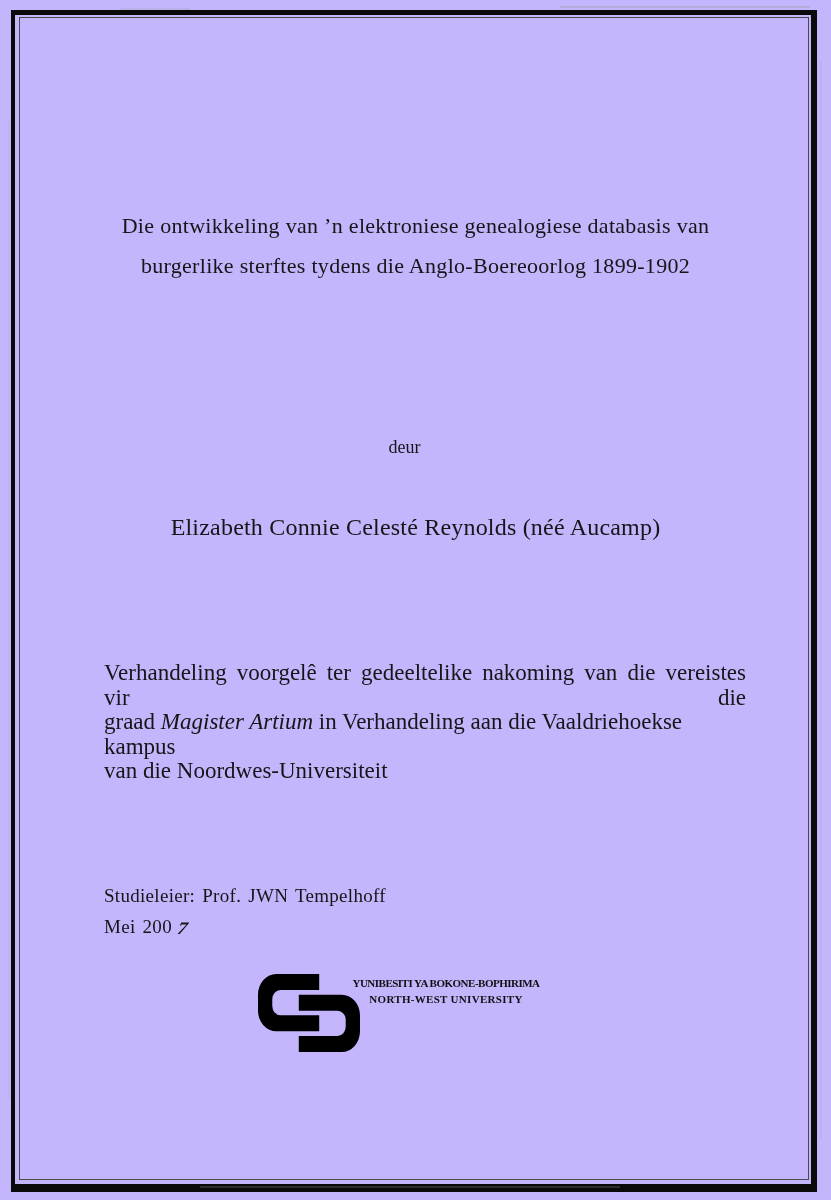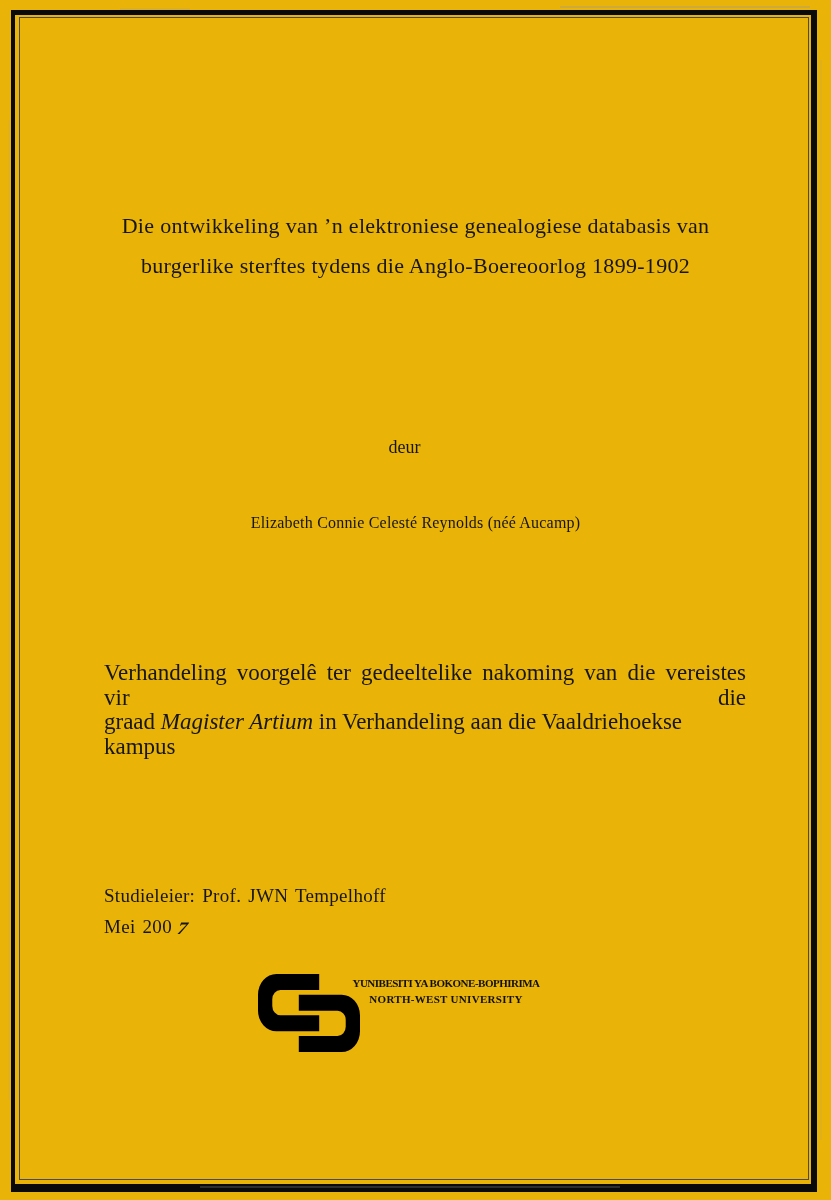--- a/index.html
+++ b/index.html
@@ -1,17 +1,17 @@
 <!DOCTYPE html>
 <html><head>
 <meta charset="utf-8">
 <style>
   html,body{margin:0;padding:0;background:#e9e9e9;}
   .page{
-    position:relative;width:831px;height:1200px;background:#eab308;
+    position:relative;width:831px;height:1200px;background:#c4b5fd;
     font-family:"Liberation Serif","DejaVu Serif",serif;color:#161616;
     overflow:hidden;margin:0 auto;
   }
   
   .frame-outer{
     position:absolute;left:11px;top:10px;width:806px;height:1182px;
     box-sizing:border-box;border-style:solid;border-color:#0a0a0a;
     border-width:5px 6px 8px 4px;
   }
   .frame-inner{
@@ -29,21 +29,21 @@
   .title{
     position:absolute;left:0;top:206px;width:831px;text-align:center;
     font-size:22px;line-height:40px;letter-spacing:.3px;
   }
   .deur{
     position:absolute;left:0;top:437px;width:809px;text-align:center;
     font-size:18px;
   }
   .author{
     position:absolute;left:0;top:514px;width:831px;text-align:center;
-    font-size:16px;letter-spacing:.2px;
+    font-size:24px;letter-spacing:.2px;
   }
   .statement{
     position:absolute;left:104px;top:661px;width:642px;
     font-size:23px;line-height:24.6px;
   }
   .statement .l1{text-align:justify;text-align-last:justify;}
   .supervisor{
     position:absolute;left:104px;top:881px;
     font-size:19px;line-height:30.5px;letter-spacing:.3px;word-spacing:2px;
   }
@@ -81,20 +81,21 @@
     <div>burgerlike sterftes tydens die Anglo-Boereoorlog 1899-1902</div>
   </div>
 
   <div class="deur">deur</div>
 
   <div class="author">Elizabeth Connie Celesté Reynolds (néé Aucamp)</div>
 
   <div class="statement">
     <div class="l1">Verhandeling voorgelê ter gedeeltelike nakoming van die vereistes vir die</div>
     <div><span>graad </span><i>Magister Artium</i><span> in Verhandeling aan die Vaaldriehoekse kampus</span></div>
+    <div>van die Noordwes-Universiteit</div>
   </div>
 
   <div class="supervisor">
     <div>Studieleier: Prof. JWN Tempelhoff</div>
     <div><span>Mei 200</span><span class="glyph7">7</span></div>
   </div>
 
   <svg class="logo-mark" viewBox="0 0 100 68" preserveAspectRatio="none">
     <path d="M60 0 L18 0 A18 18 0 0 0 0 18 L0 32 A18 18 0 0 0 18 50 L60 50 L60 36 L22 36 A8 8 0 0 1 14 28 L14 22 A8 8 0 0 1 22 14 L60 14 Z" fill="#000000"></path>
     <path d="M40 68 L82 68 A18 18 0 0 0 100 50 L100 36 A18 18 0 0 0 82 18 L40 18 L40 32 L78 32 A8 8 0 0 1 86 40 L86 46 A8 8 0 0 1 78 54 L40 54 Z" fill="#000000"></path>

